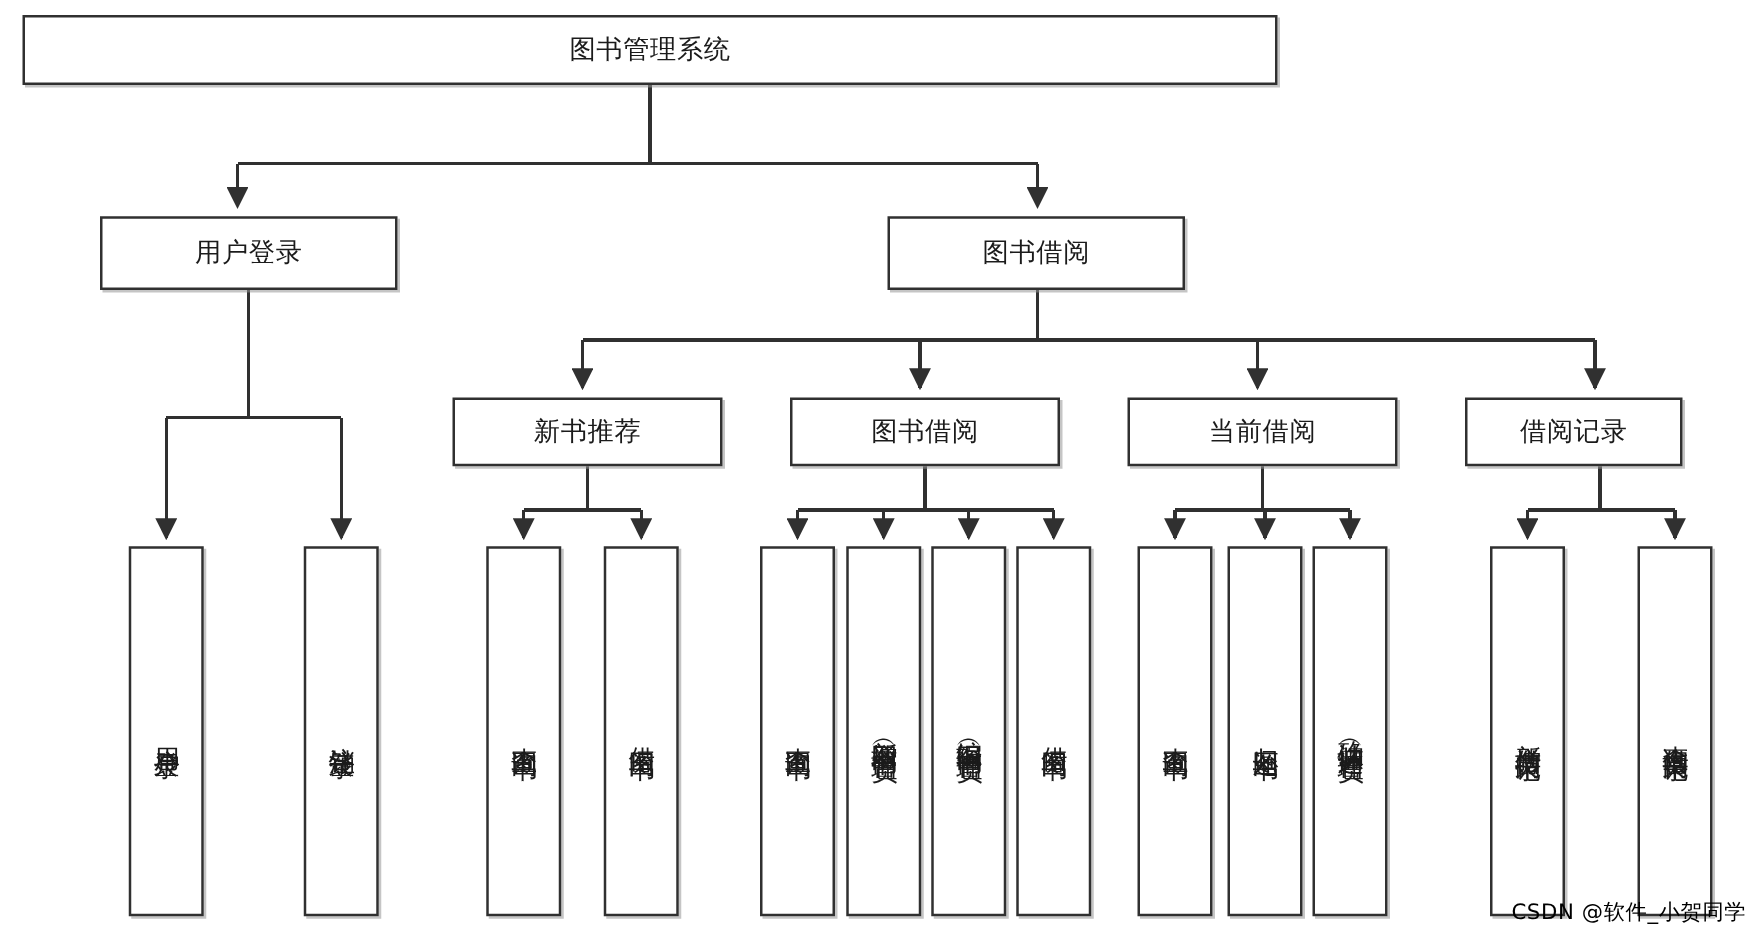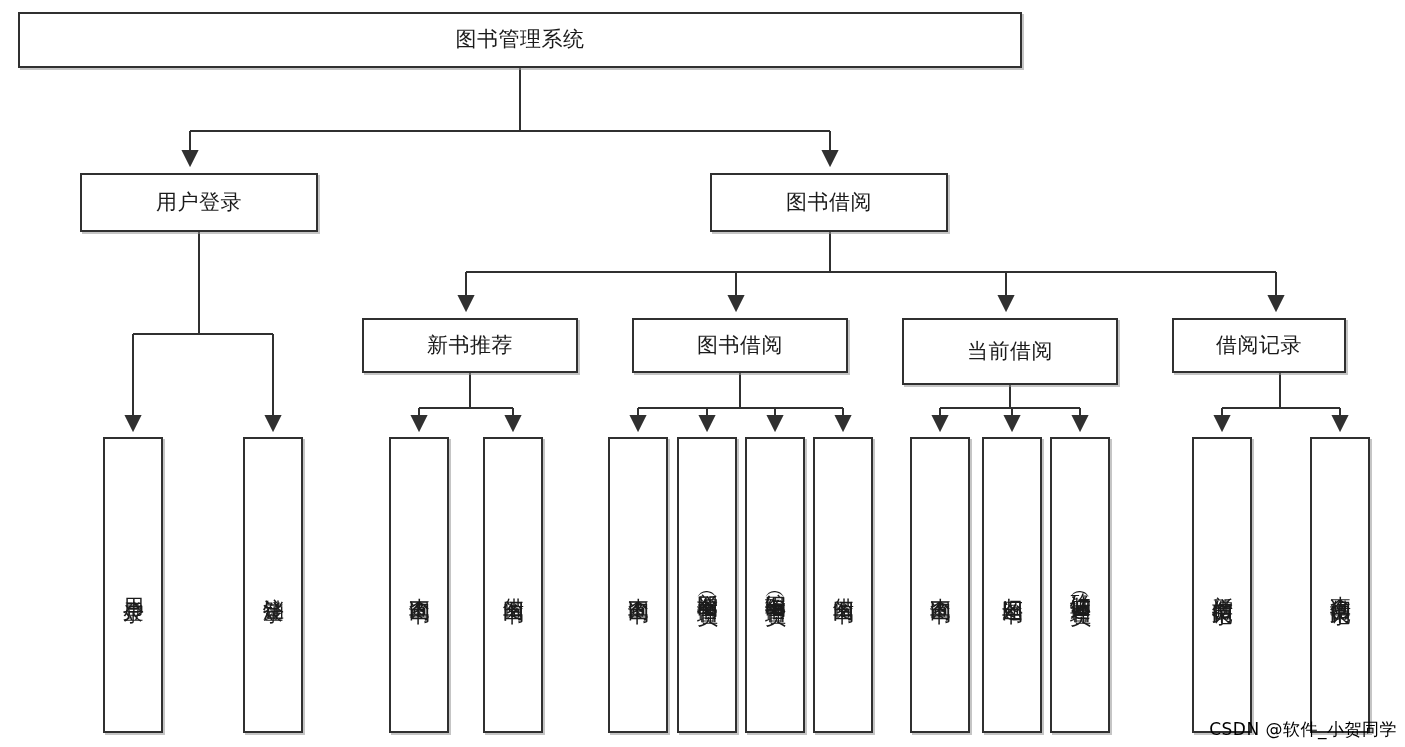--- a/index.html
+++ b/index.html
@@ -136,21 +136,21 @@
   <div class="node-box" style="left:710px; top:173px; width:238px; height:59px;">
     <span class="node-label-h">图书借阅</span>
   </div>
 
   <div class="node-box" style="left:362px; top:318px; width:216px; height:55px;">
     <span class="node-label-h">新书推荐</span>
   </div>
   <div class="node-box" style="left:632px; top:318px; width:216px; height:55px;">
     <span class="node-label-h">图书借阅</span>
   </div>
-  <div class="node-box" style="left:902px; top:318px; width:216px; height:67px;">
+  <div class="node-box" style="left:902px; top:318px; width:216px; height:55px;">
     <span class="node-label-h">当前借阅</span>
   </div>
   <div class="node-box" style="left:1172px; top:318px; width:174px; height:55px;">
     <span class="node-label-h">借阅记录</span>
   </div>
 
   <div class="node-box leaf" style="left:103px; top:437px; width:60px; height:296px;">
     <span class="node-label-v">用户登录</span>
   </div>
   <div class="node-box leaf" style="left:243px; top:437px; width:60px; height:296px;">

